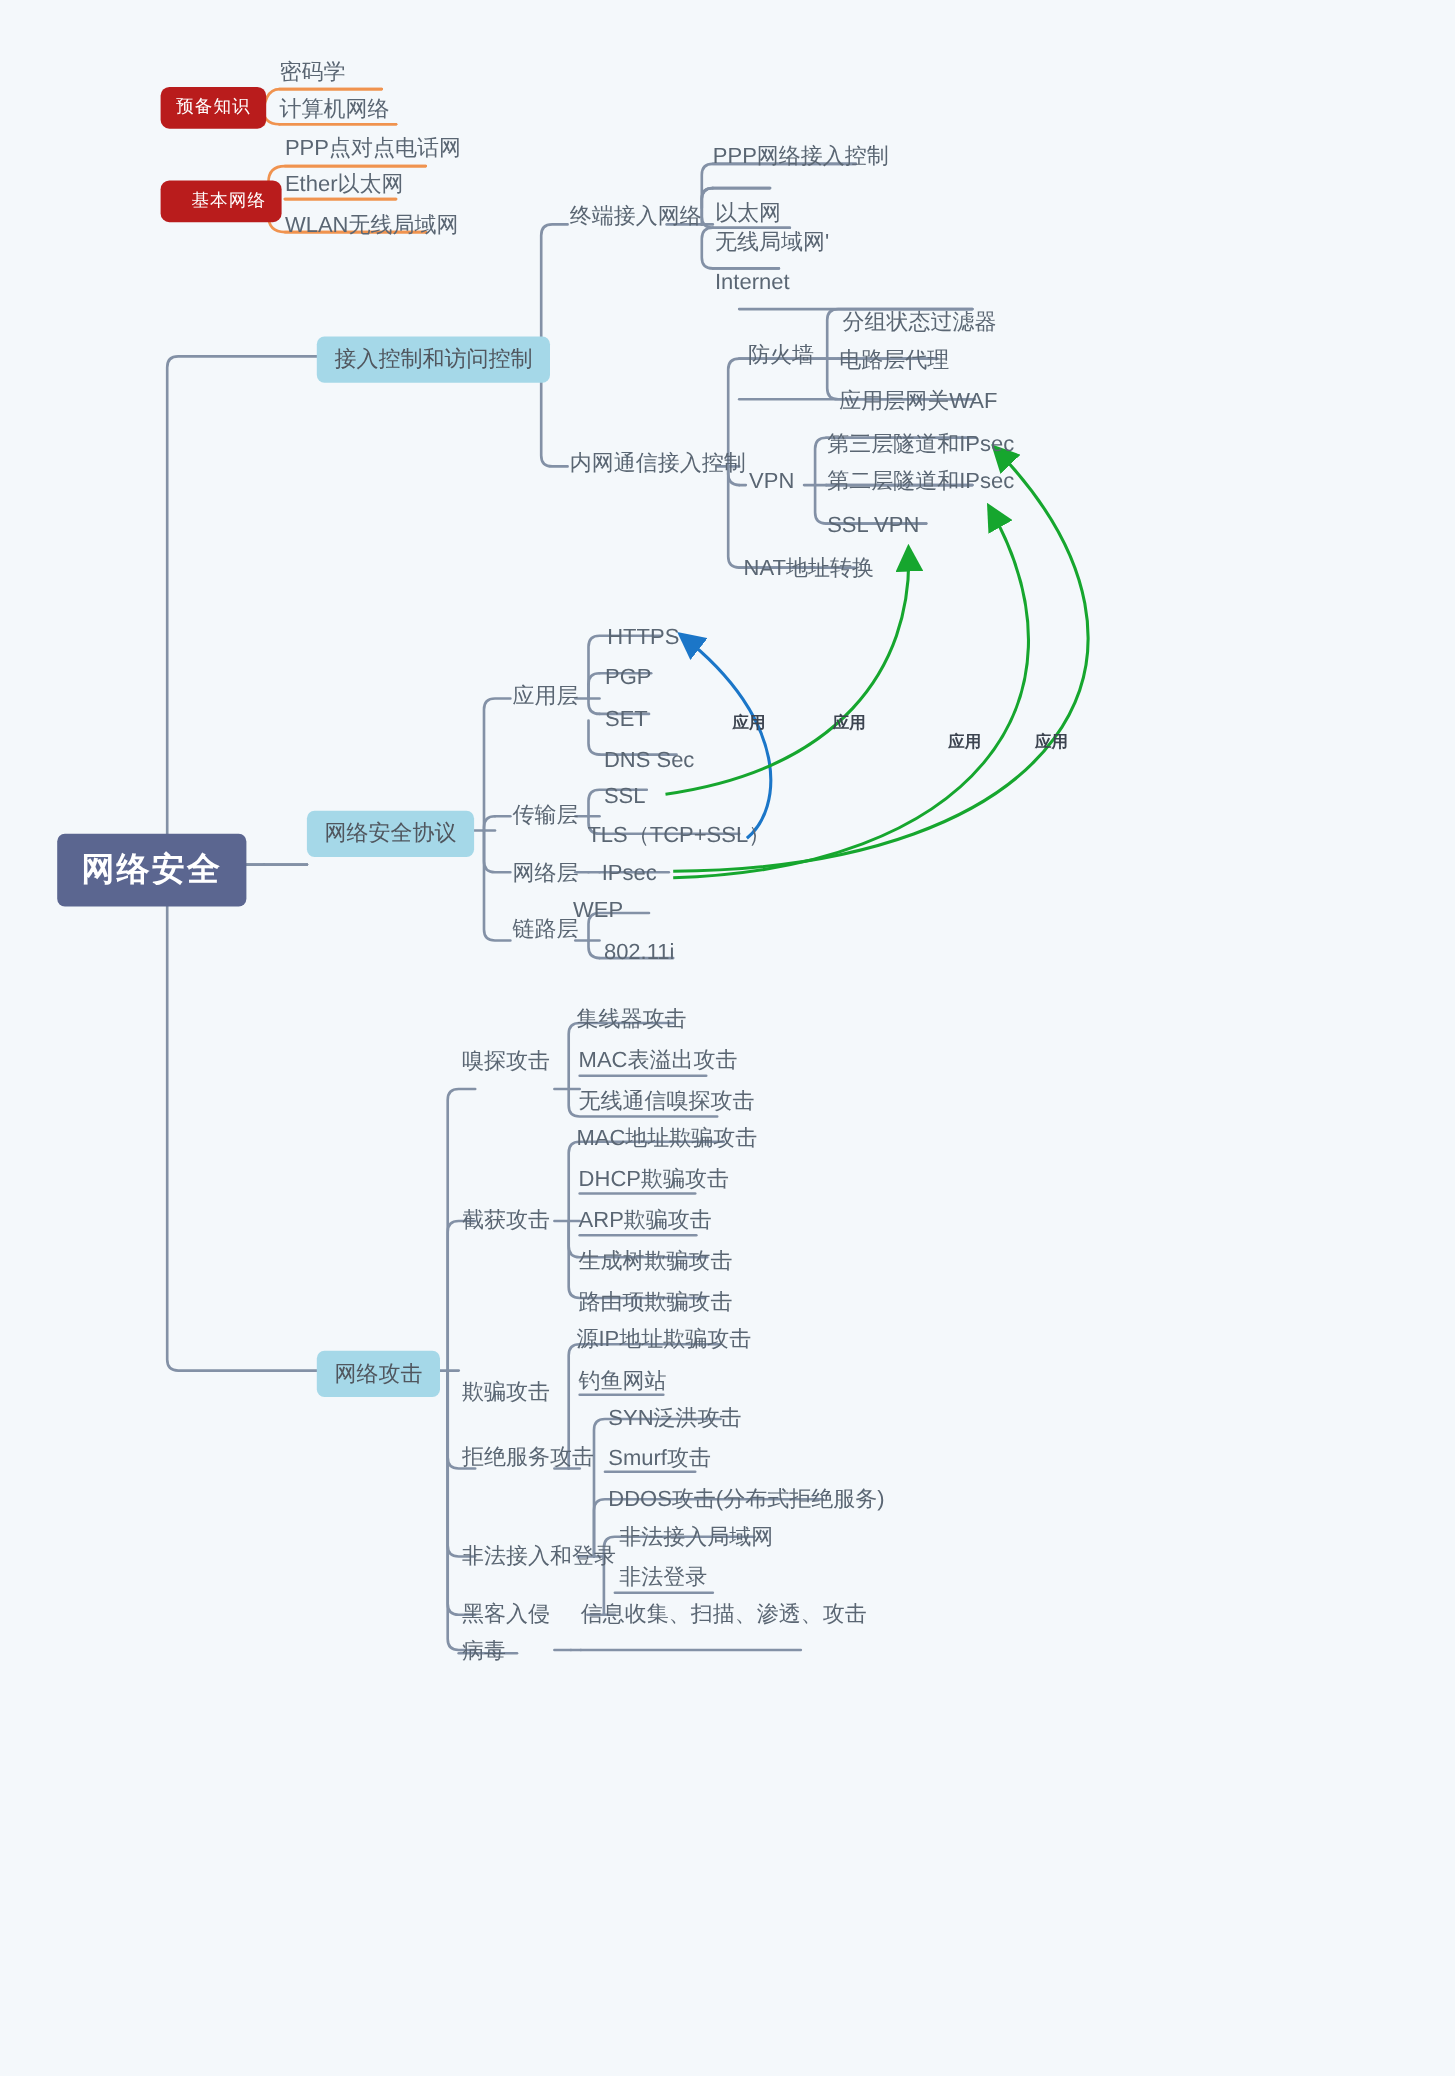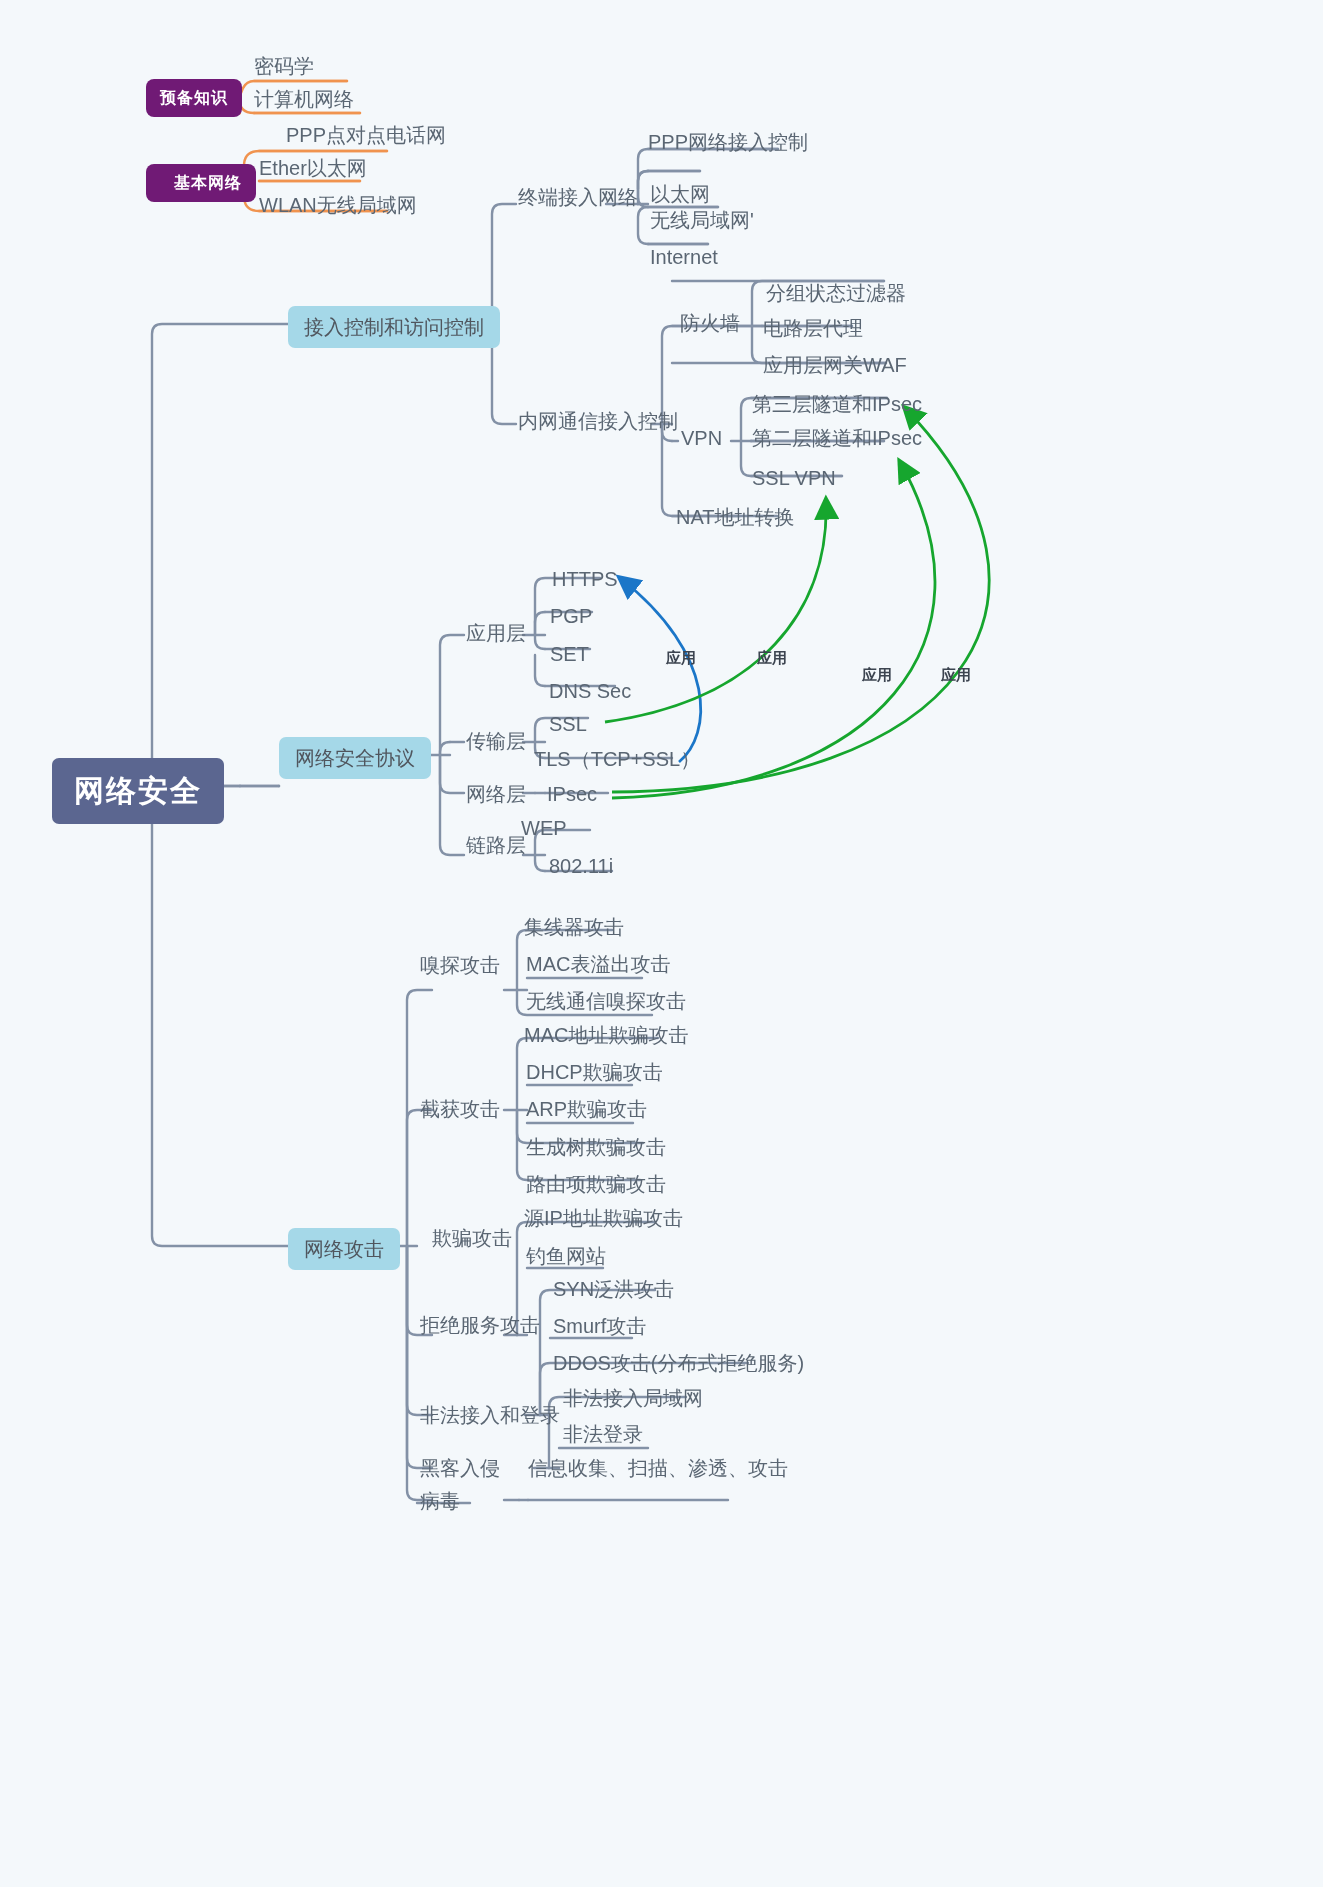--- a/index.html
+++ b/index.html
@@ -19,21 +19,21 @@
     background:#5b6690;color:#ffffff;font-size:30px;font-weight:bold;
     border-radius:7px;padding:18px 22px;letter-spacing:2px;
   }
   
   .lvl1{
     background:#a5d8e8;color:#50565e;font-size:20px;
     border-radius:7px;padding:11px 16px;
   }
   
   .lvl1o{
-    background:#701a75;color:#ffffff;font-size:16px;font-weight:bold;
+    background:#b91c1c;color:#ffffff;font-size:16px;font-weight:normal;
     border-radius:8px;padding:11px 14px;letter-spacing:1px;
   }
   
   .txt{font-size:20px;color:#5a6673;}
   
   .rel{font-size:15px;color:#3c4450;font-weight:bold;}
 </style>
 </head>
 <body>
 
@@ -249,21 +249,21 @@
     </g>
   </svg>
 
   <div class="node root" style="left:52px;top:758px;">网络安全</div>
 
   <div class="node lvl1o" style="left:146px;top:79px;">预备知识</div>
   <div class="node txt" style="left:254px;top:56px;">密码学</div>
   <div class="node txt" style="left:254px;top:89px;">计算机网络</div>
 
   <div class="node lvl1o" style="left:146px;top:164px;padding-left:28px;">基本网络</div>
-  <div class="node txt" style="left:259px;top:125px;margin-left:27px;">PPP点对点电话网</div>
+  <div class="node txt" style="left:259px;top:125px;">PPP点对点电话网</div>
   <div class="node txt" style="left:259px;top:158px;">Ether以太网</div>
   <div class="node txt" style="left:259px;top:195px;">WLAN无线局域网</div>
 
   <div class="node lvl1" style="left:288px;top:306px;">接入控制和访问控制</div>
 
   <div class="node txt" style="left:518px;top:187px;">终端接入网络</div>
   <div class="node txt" style="left:648px;top:132px;">PPP网络接入控制</div>
   <div class="node txt" style="left:650px;top:184px;">以太网</div>
   <div class="node txt" style="left:650px;top:210px;">无线局域网'</div>
   <div class="node txt" style="left:650px;top:247px;">Internet</div>
@@ -308,21 +308,21 @@
   <div class="node txt" style="left:526px;top:954px;">MAC表溢出攻击</div>
   <div class="node txt" style="left:526px;top:991px;">无线通信嗅探攻击</div>
 
   <div class="node txt" style="left:420px;top:1099px;">截获攻击</div>
   <div class="node txt" style="left:524px;top:1025px;">MAC地址欺骗攻击</div>
   <div class="node txt" style="left:526px;top:1062px;">DHCP欺骗攻击</div>
   <div class="node txt" style="left:526px;top:1099px;">ARP欺骗攻击</div>
   <div class="node txt" style="left:526px;top:1137px;">生成树欺骗攻击</div>
   <div class="node txt" style="left:526px;top:1174px;">路由项欺骗攻击</div>
 
-  <div class="node txt" style="left:420px;top:1228px;margin-left:12px;">欺骗攻击</div>
+  <div class="node txt" style="left:420px;top:1256px;">欺骗攻击</div>
   <div class="node txt" style="left:524px;top:1208px;">源IP地址欺骗攻击</div>
   <div class="node txt" style="left:526px;top:1246px;">钓鱼网站</div>
 
   <div class="node txt" style="left:420px;top:1315px;">拒绝服务攻击</div>
   <div class="node txt" style="left:553px;top:1279px;">SYN泛洪攻击</div>
   <div class="node txt" style="left:553px;top:1316px;">Smurf攻击</div>
   <div class="node txt" style="left:553px;top:1353px;">DDOS攻击(分布式拒绝服务)</div>
 
   <div class="node txt" style="left:420px;top:1405px;">非法接入和登录</div>
   <div class="node txt" style="left:563px;top:1388px;">非法接入局域网</div>

